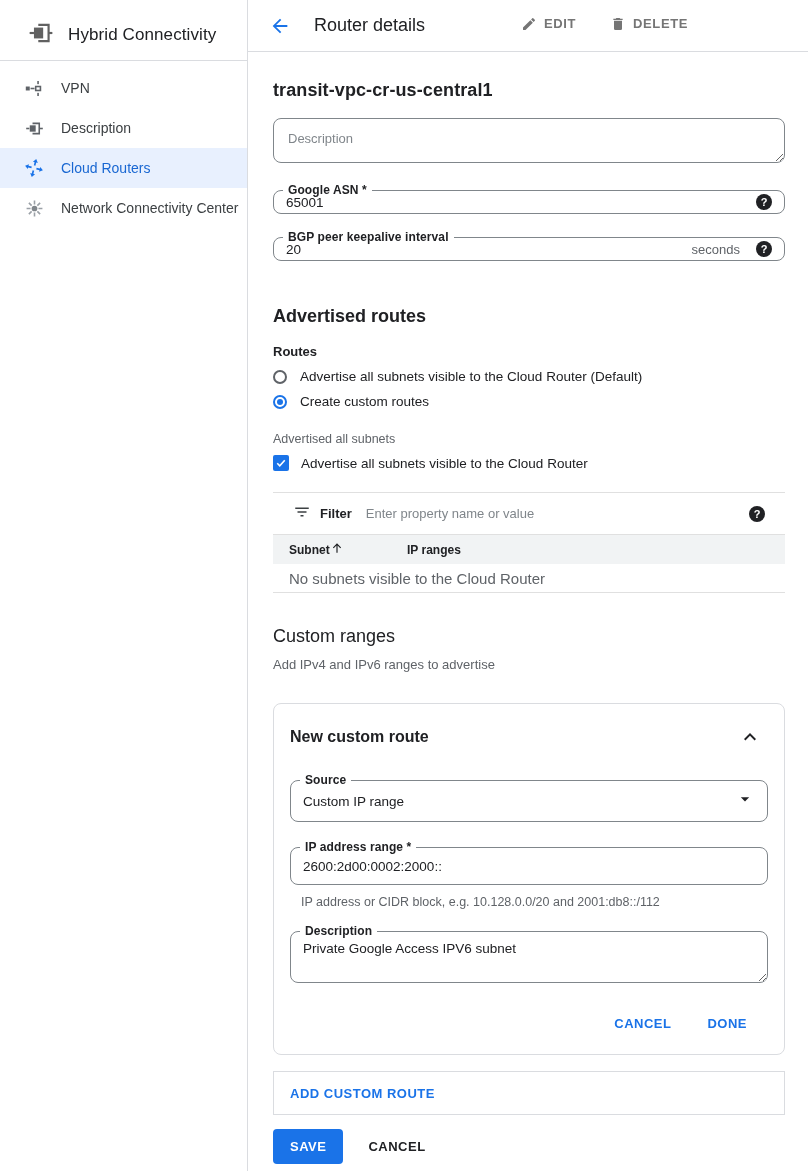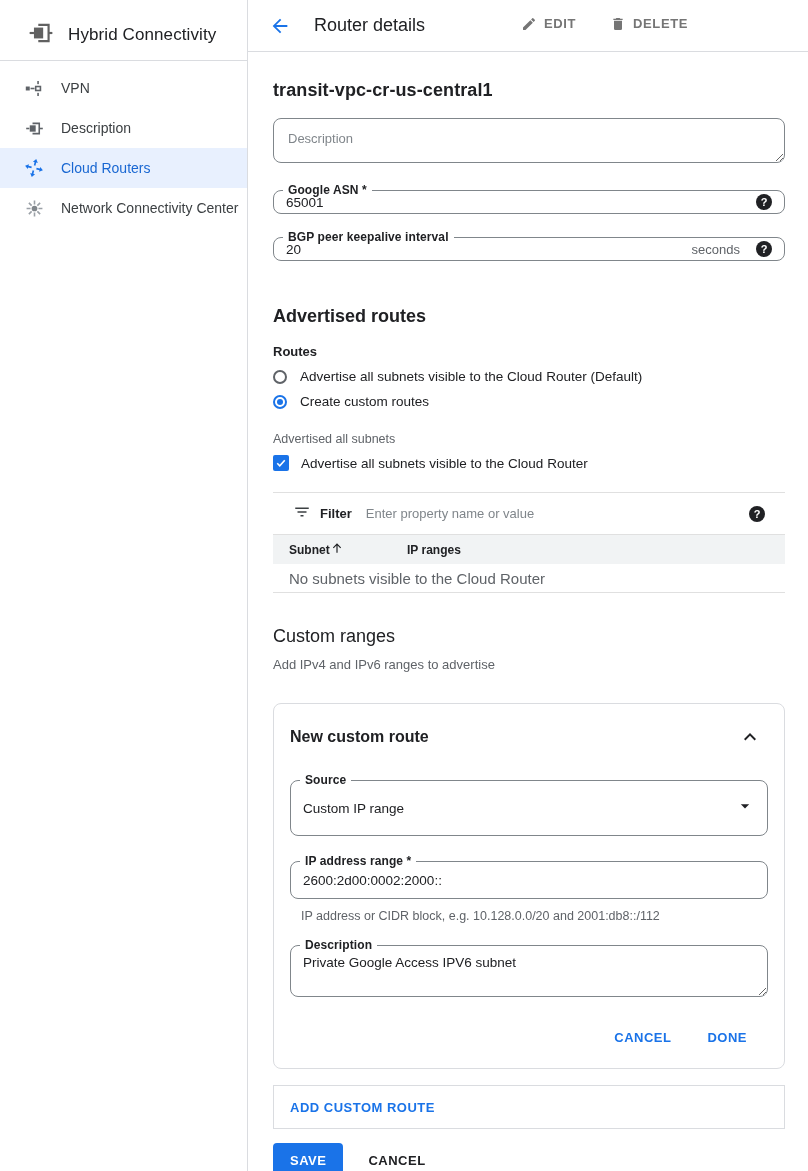--- a/index.html
+++ b/index.html
@@ -103,21 +103,21 @@
   }
 
   
   .custom-title { font-size: 18px; font-weight: 400; margin-top: 33px; }
   .custom-sub { font-size: 13px; color: #5f6368; margin-top: 10px; }
 
   .card { margin-top: 31px; border: 1px solid #dadce0; border-radius: 8px; padding: 21px 16px 23px; }
   .card-head { display: flex; justify-content: space-between; align-items: center; }
   .card-title { font-size: 16px; font-weight: 700; }
   .collapse-btn { width: 24px; height: 24px; cursor: pointer; margin-right: 6px; }
-  .src-field { margin-top: 31px; height: 56px; cursor: pointer; }
+  .src-field { margin-top: 31px; height: 42px; cursor: pointer; }
   .ip-field { margin-top: 25px; height: 38px; }
   .hint { font-size: 12.5px; color: #5f6368; margin: 10px 0 0 11px; }
   .desc-field { margin-top: 22px; height: auto; padding: 0; }
   .desc-field textarea {
     border: none; outline: none; width: 100%; height: 50px; resize: both;
     font: 13.5px "Liberation Sans", sans-serif; color: #202124; padding: 9px 12px;
     background: transparent; display: block;
   }
   .card-actions { display: flex; justify-content: flex-end; align-items: center; gap: 36px; margin-top: 33px; padding-right: 21px; }
   .text-btn { color: #1a73e8; font-size: 13px; font-weight: 700; letter-spacing: .5px; cursor: pointer; }

